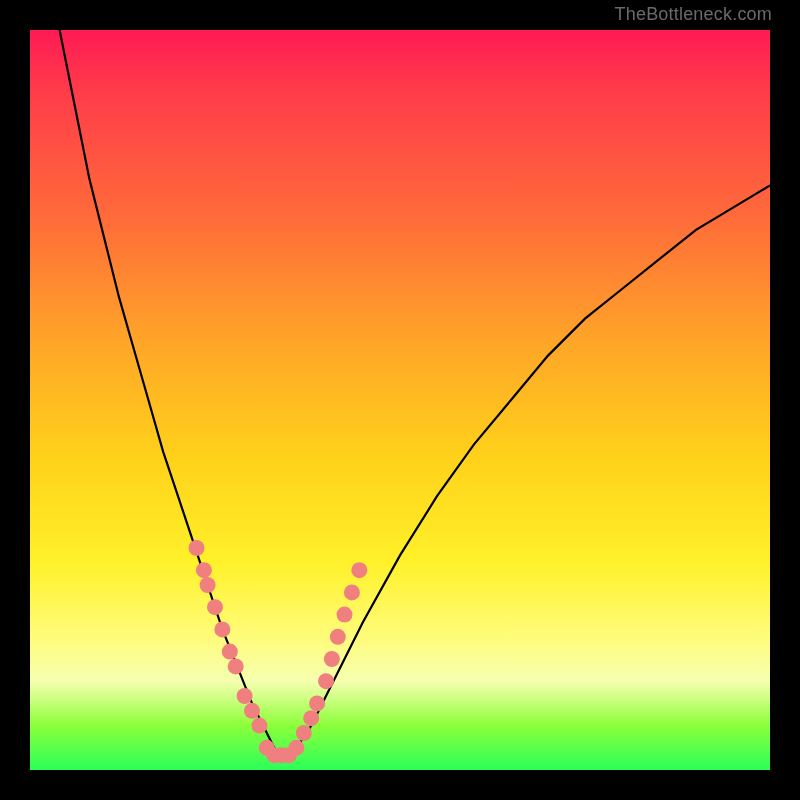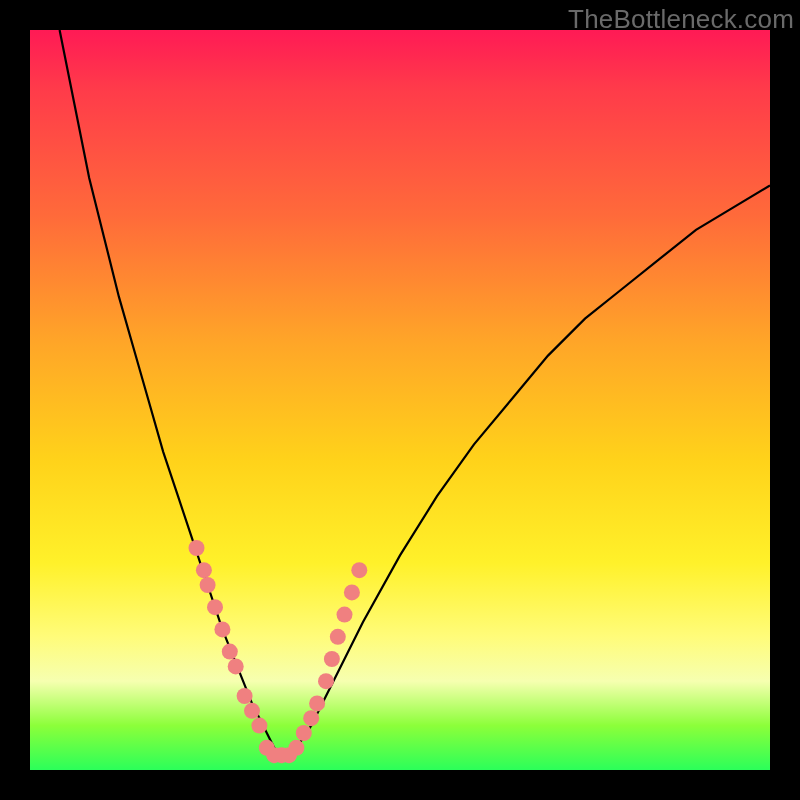--- a/index.html
+++ b/index.html
@@ -41,23 +41,23 @@
   svg.curve {
     position: absolute;
     left: 0;
     top: 0;
     width: 740px;
     height: 740px;
   }
   .watermark {
     position: absolute;
     top: 4px;
-    right: 6px;
+    right: 28px;
     color: #6a6a6a;
-    font-size: 26px;
+    font-size: 18px;
     font-weight: 500;
     letter-spacing: 0.2px;
     user-select: none;
   }
 </style>
 </head>
 <body>
 
 <div class="outer">
   <div class="watermark">TheBottleneck.com</div>

